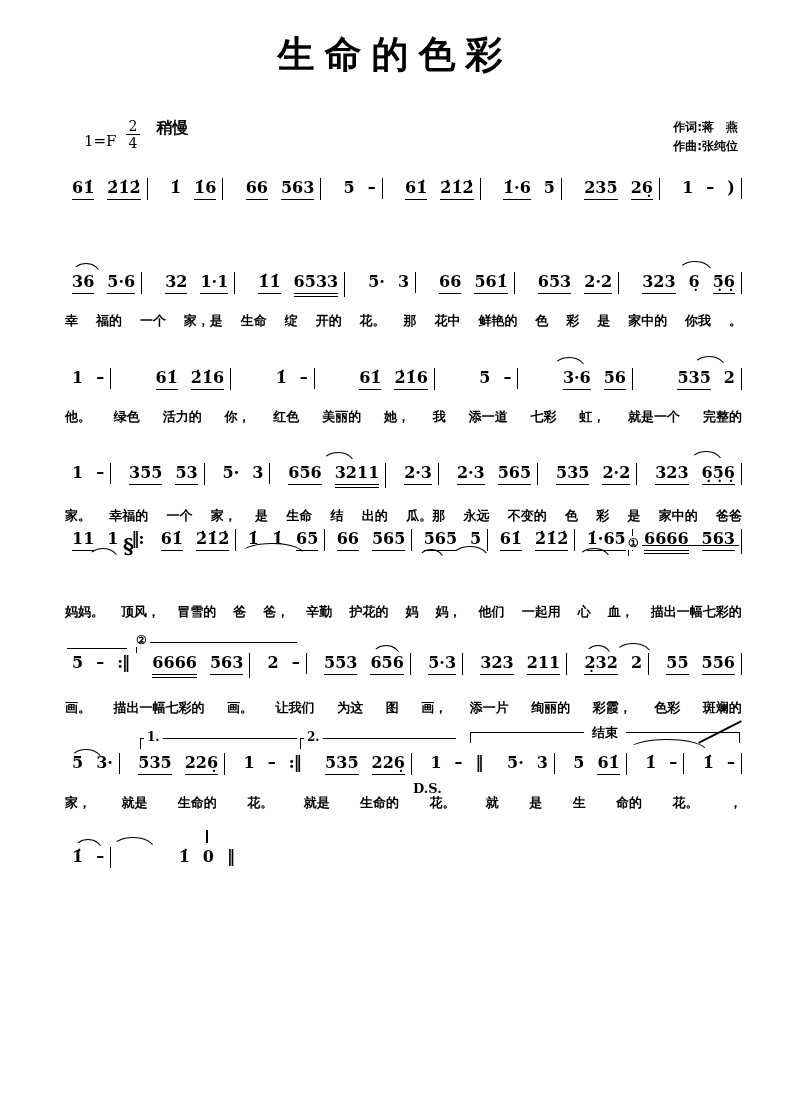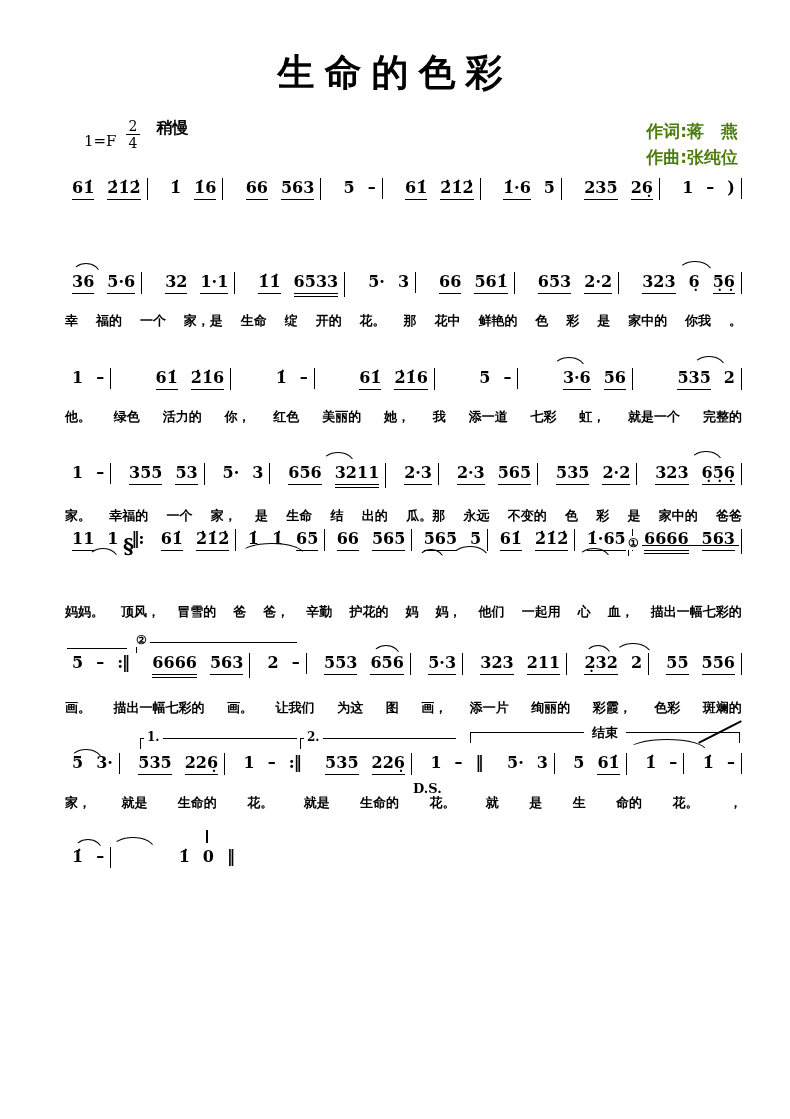--- a/index.html
+++ b/index.html
@@ -1,29 +1,29 @@
 <!DOCTYPE html>
 <html><head>
 <meta charset="utf-8">
 <style>
   html,body{margin:0;padding:0;background:#fff;}
   .page{position:relative;width:790px;height:1119px;background:#ffffff;overflow:hidden;
         font-family:"DejaVu Serif",serif;color:#000;}
   .title{position:absolute;top:30px;left:0;right:0;text-align:center;
-         font-size:37px;font-weight:bold;letter-spacing:10px;margin-top:18px;}
+         font-size:37px;font-weight:bold;letter-spacing:10px;}
   .keyblock{position:absolute;left:84px;top:118px;display:flex;align-items:flex-start;
             font-size:15px;}
   .keysig{margin-top:14px;}
   .frac{display:inline-flex;flex-direction:column;align-items:center;font-size:14px;
         line-height:1.15;margin-left:9px;}
   .frac .num{border-bottom:1px solid #000;padding:0 3px;}
   .tempo{font-size:16px;font-weight:bold;margin-left:16px;
          font-family:"DejaVu Sans",sans-serif;}
-  .credits{position:absolute;right:52px;top:118px;text-align:right;color:#4d7c0f;
-           font-size:17px;font-weight:bold;line-height:1.55;
+  .credits{position:absolute;right:52px;top:118px;text-align:right;color:#000000;
+           font-size:12px;font-weight:bold;line-height:1.55;
            font-family:"DejaVu Sans",sans-serif;}
   .notes{position:absolute;left:65px;width:677px;display:flex;
          justify-content:space-between;align-items:baseline;
          font-size:16px;font-weight:bold;line-height:1.25;}
   .measure{display:inline-flex;gap:13px;padding:0 6px 0 7px;align-items:baseline;
            border-right:1.4px solid #000;}
   .measure.nobar{border-right:none;}
   .tok{padding-bottom:1px;white-space:nowrap;}
   .u1{border-bottom:1.6px solid #000;}
   .u2{border-bottom:4px double #000;}

